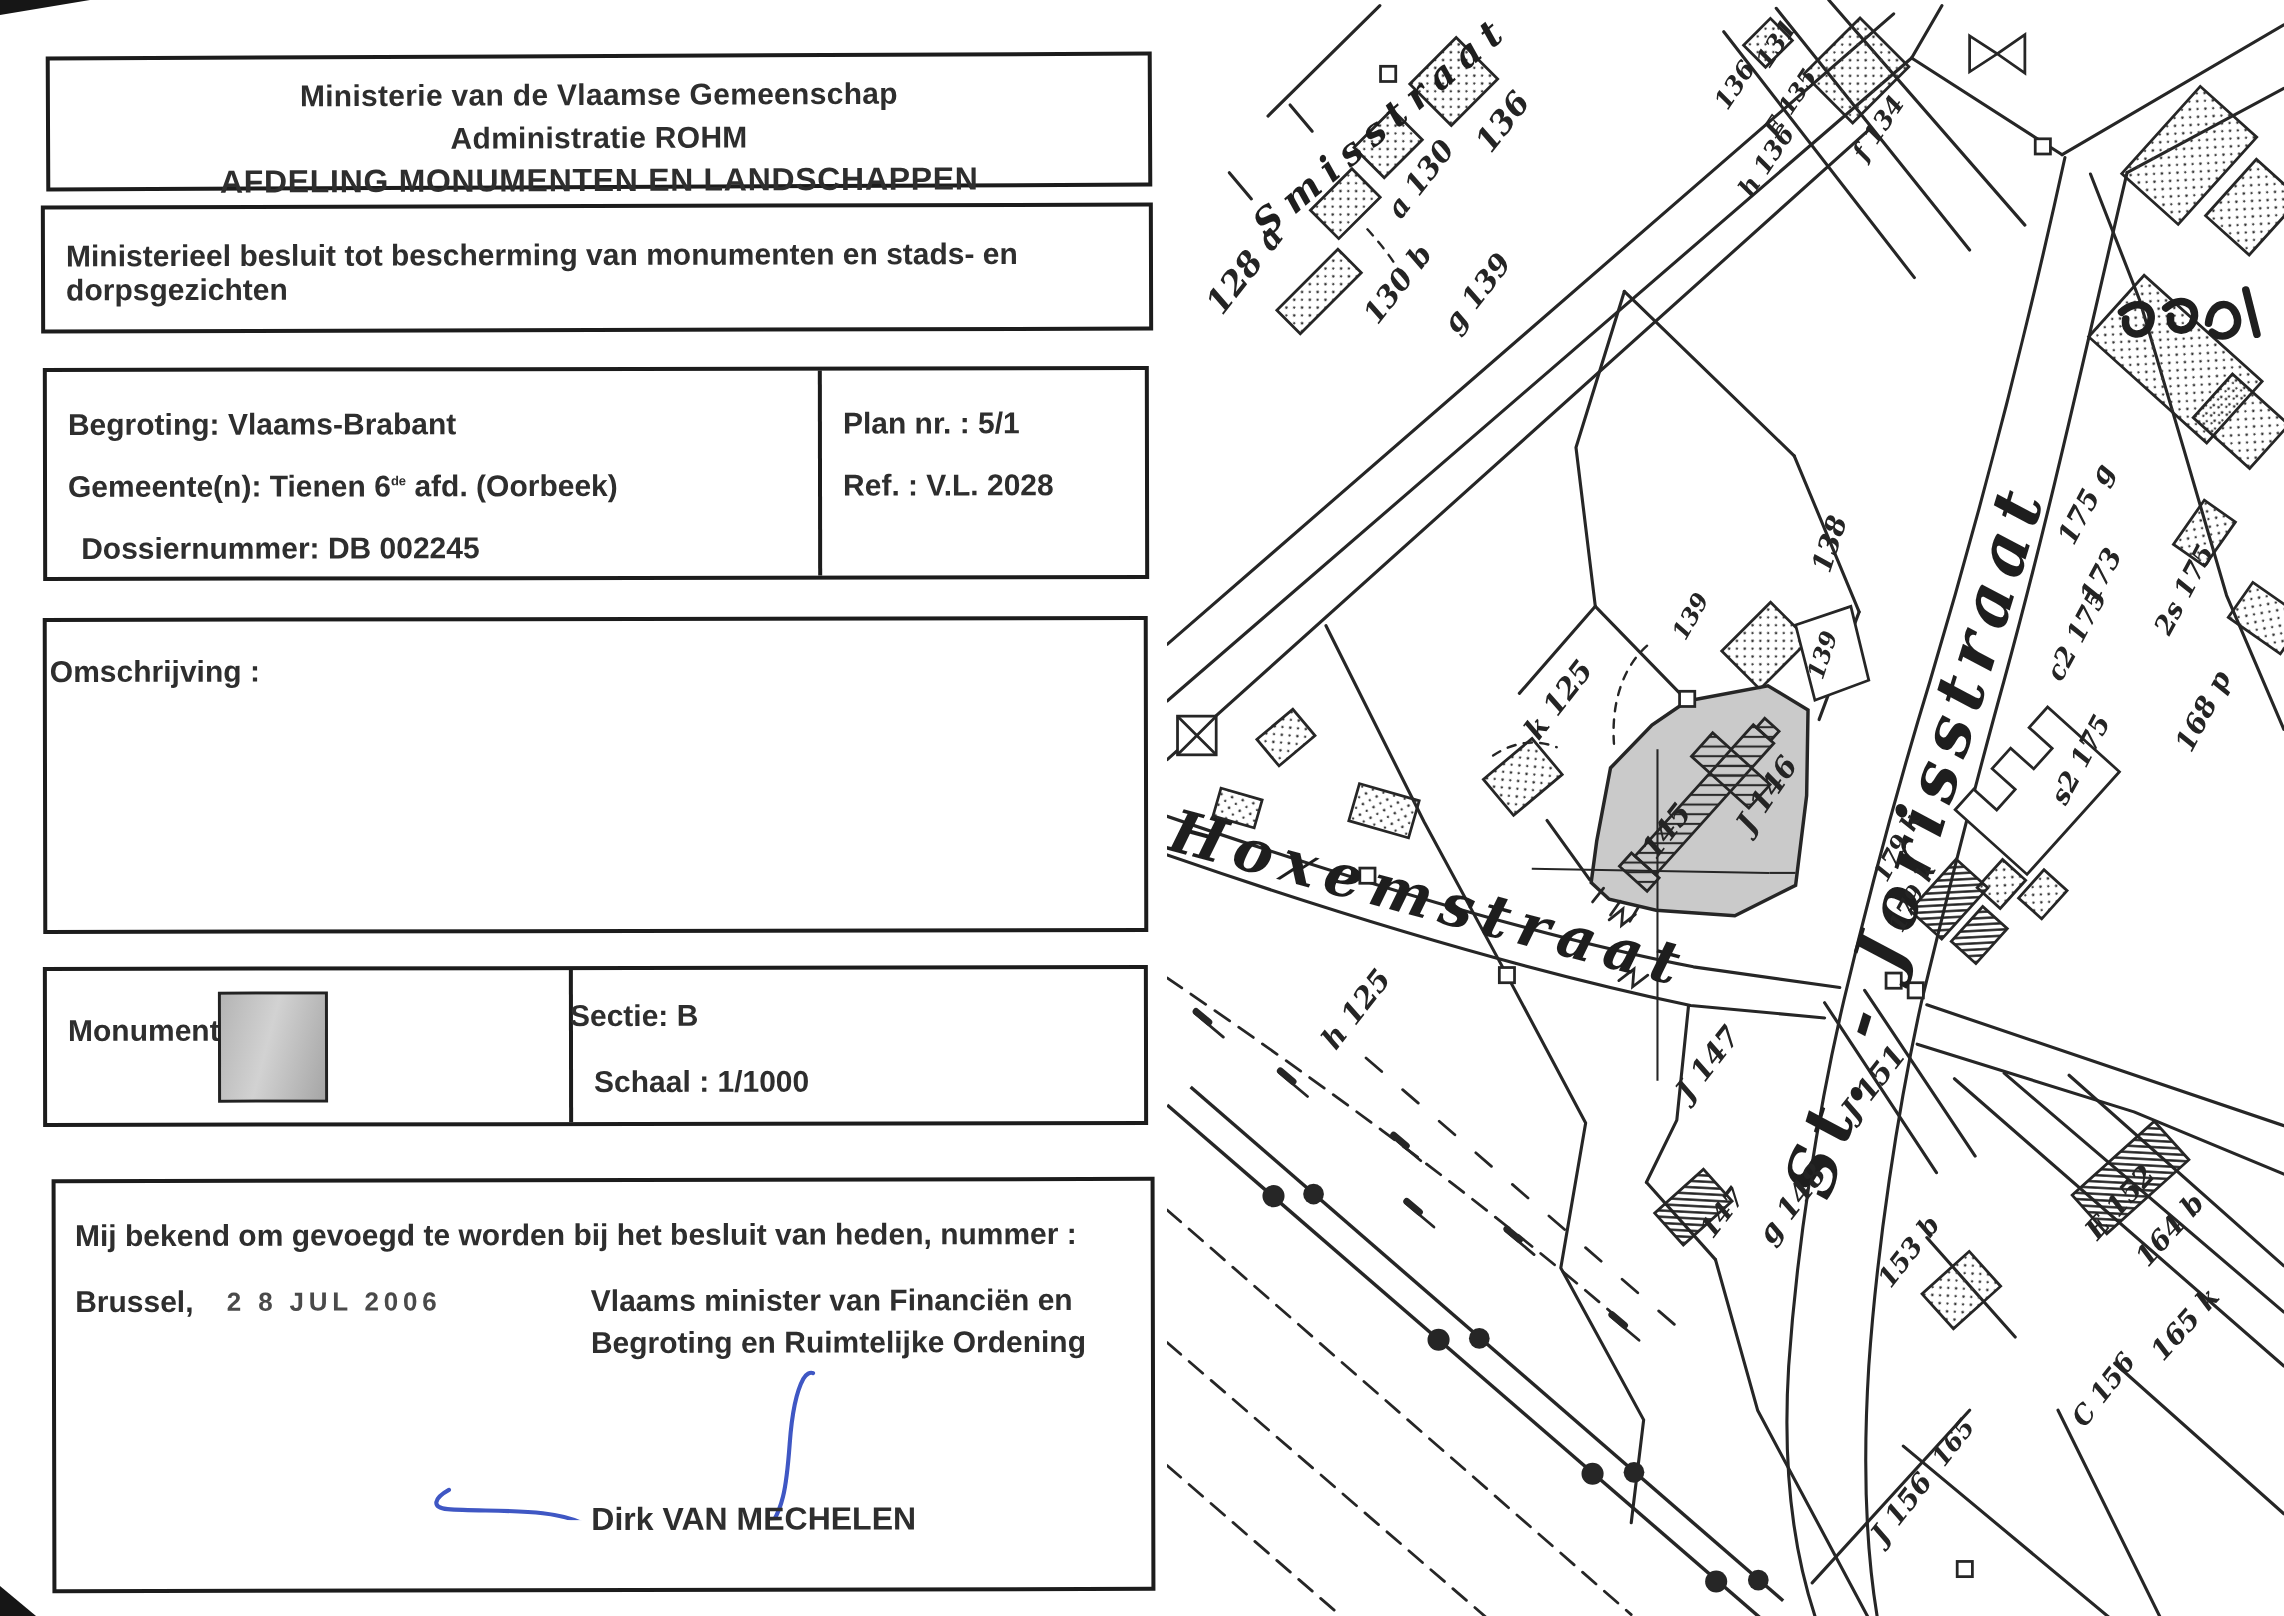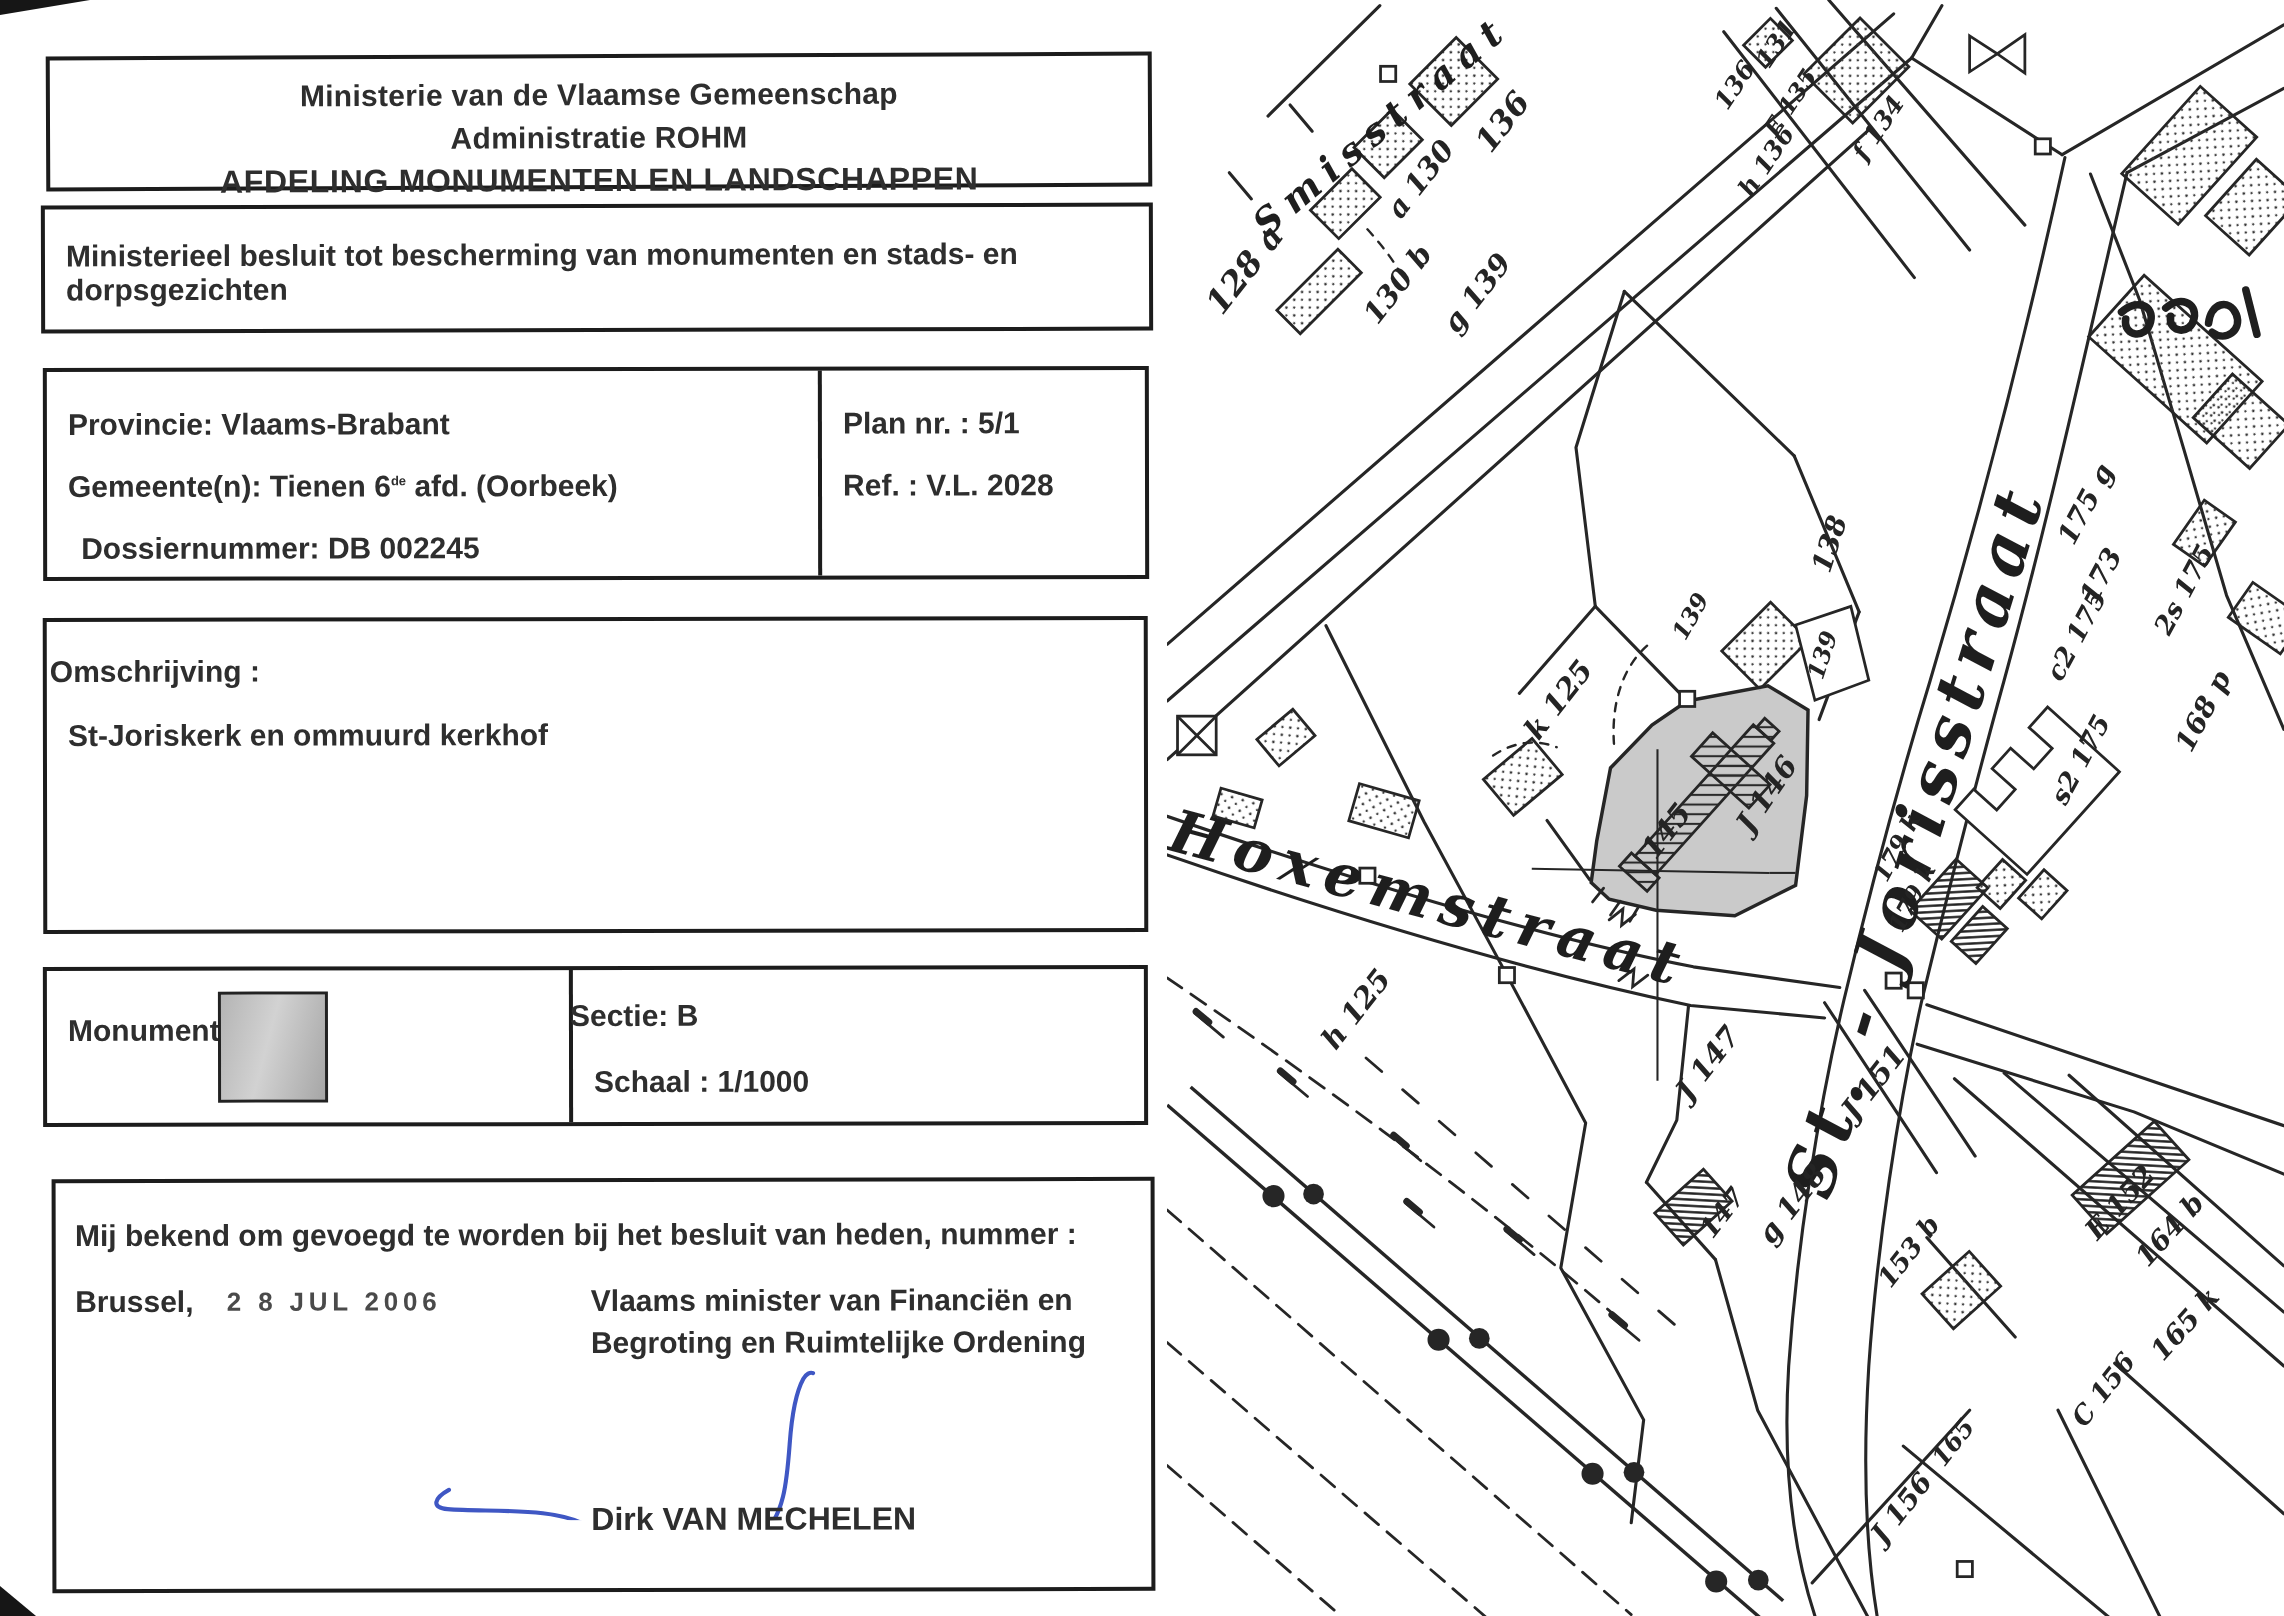--- a/index.html
+++ b/index.html
@@ -32,33 +32,32 @@
     <div class="doc-text hdr-line">Ministerie van de Vlaamse Gemeenschap</div>
     <div class="doc-text hdr-line">Administratie ROHM</div>
     <div class="doc-text hdr-line hdr-line3">AFDELING MONUMENTEN EN LANDSCHAPPEN</div>
   </div>
 
   <div class="box" style="left:41px;top:204px;width:1112px;height:128px;transform:rotate(-0.15deg);">
     <div class="field" style="left:21px;top:30px;white-space:normal;width:1064px;">Ministerieel besluit tot bescherming van monumenten en stads- en dorpsgezichten</div>
   </div>
 
   <div class="box" style="left:43px;top:367px;width:1106px;height:213px;transform:rotate(-0.1deg);">
-    <div class="field" style="left:21px;top:36px;">Provincie: Vlaams-Brabant</div>
+    <div class="field" style="left:21px;top:36px;">Begroting: Vlaams-Brabant</div>
     <div class="field" style="left:21px;top:98px;">
       <span>Gemeente(n): Tienen 6</span><sup class="sp">de</sup><span> afd. (Oorbeek)</span>
     </div>
     <div class="field" style="left:14px;top:160px;margin-left:20px;">Dossiernummer: DB 002245</div>
     <div style="position:absolute;left:771px;top:0;width:4.1px;height:100%;background:#1c1c1c;"></div>
     <div class="field" style="left:796px;top:36px;">Plan nr. : 5/1</div>
     <div class="field" style="left:796px;top:98px;">Ref. : V.L.  2028</div>
   </div>
 
   <div class="box" style="left:43px;top:617px;width:1105px;height:316px;transform:rotate(-0.1deg);">
     <div class="field" style="left:3px;top:33px;">Omschrijving :</div>
-    <div class="field" style="left:21px;top:97px;">St-Joriskerk en ommuurd kerkhof</div>
   </div>
 
   <div class="box" style="left:43px;top:966px;width:1105px;height:160px;transform:rotate(-0.1deg);">
     <div class="field" style="left:21px;top:43px;">Monument:</div>
     <div class="swatch" style="left:171px;top:21px;width:104px;height:105px;"></div>
     <div style="position:absolute;left:522px;top:0;width:4.1px;height:100%;background:#1c1c1c;"></div>
     <div class="field" style="left:523px;top:29px;">Sectie:  B</div>
     <div class="field" style="left:547px;top:95px;">Schaal : 1/1000</div>
   </div>
 

